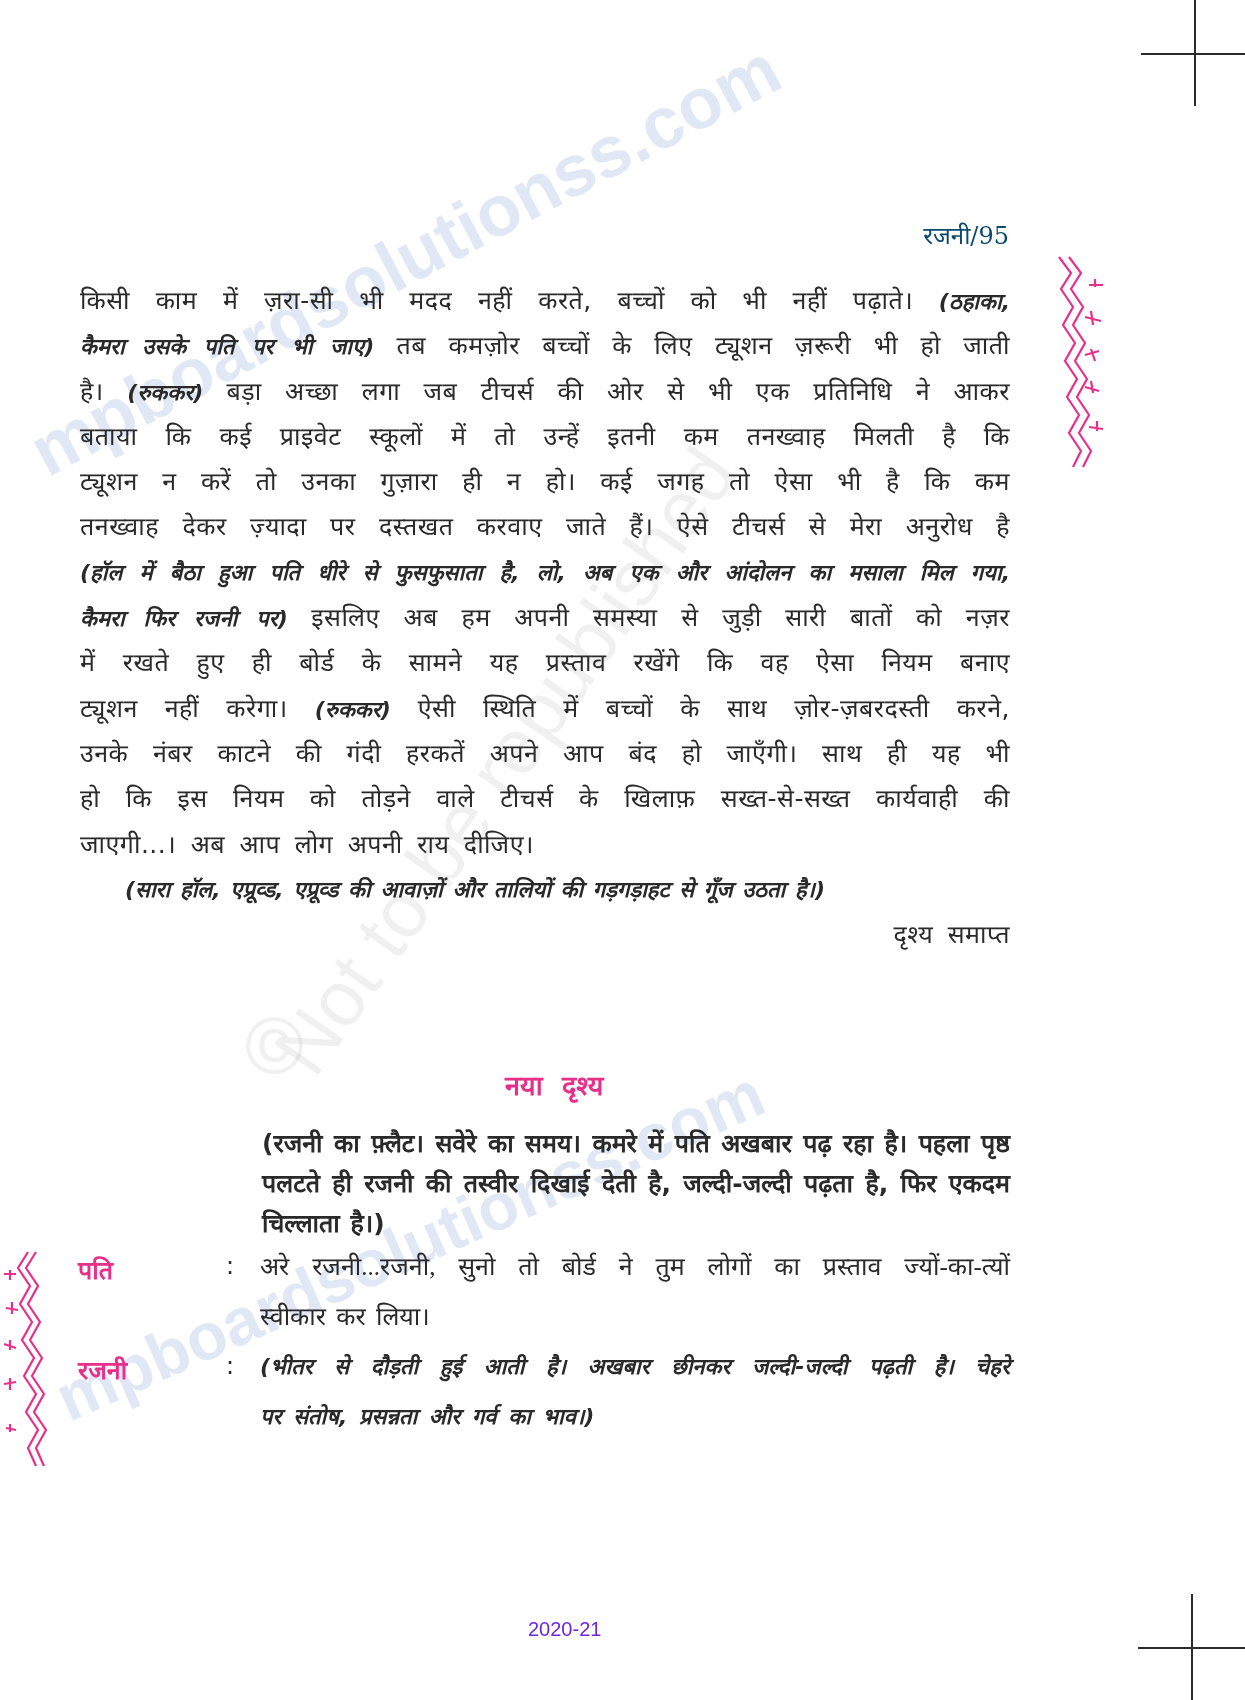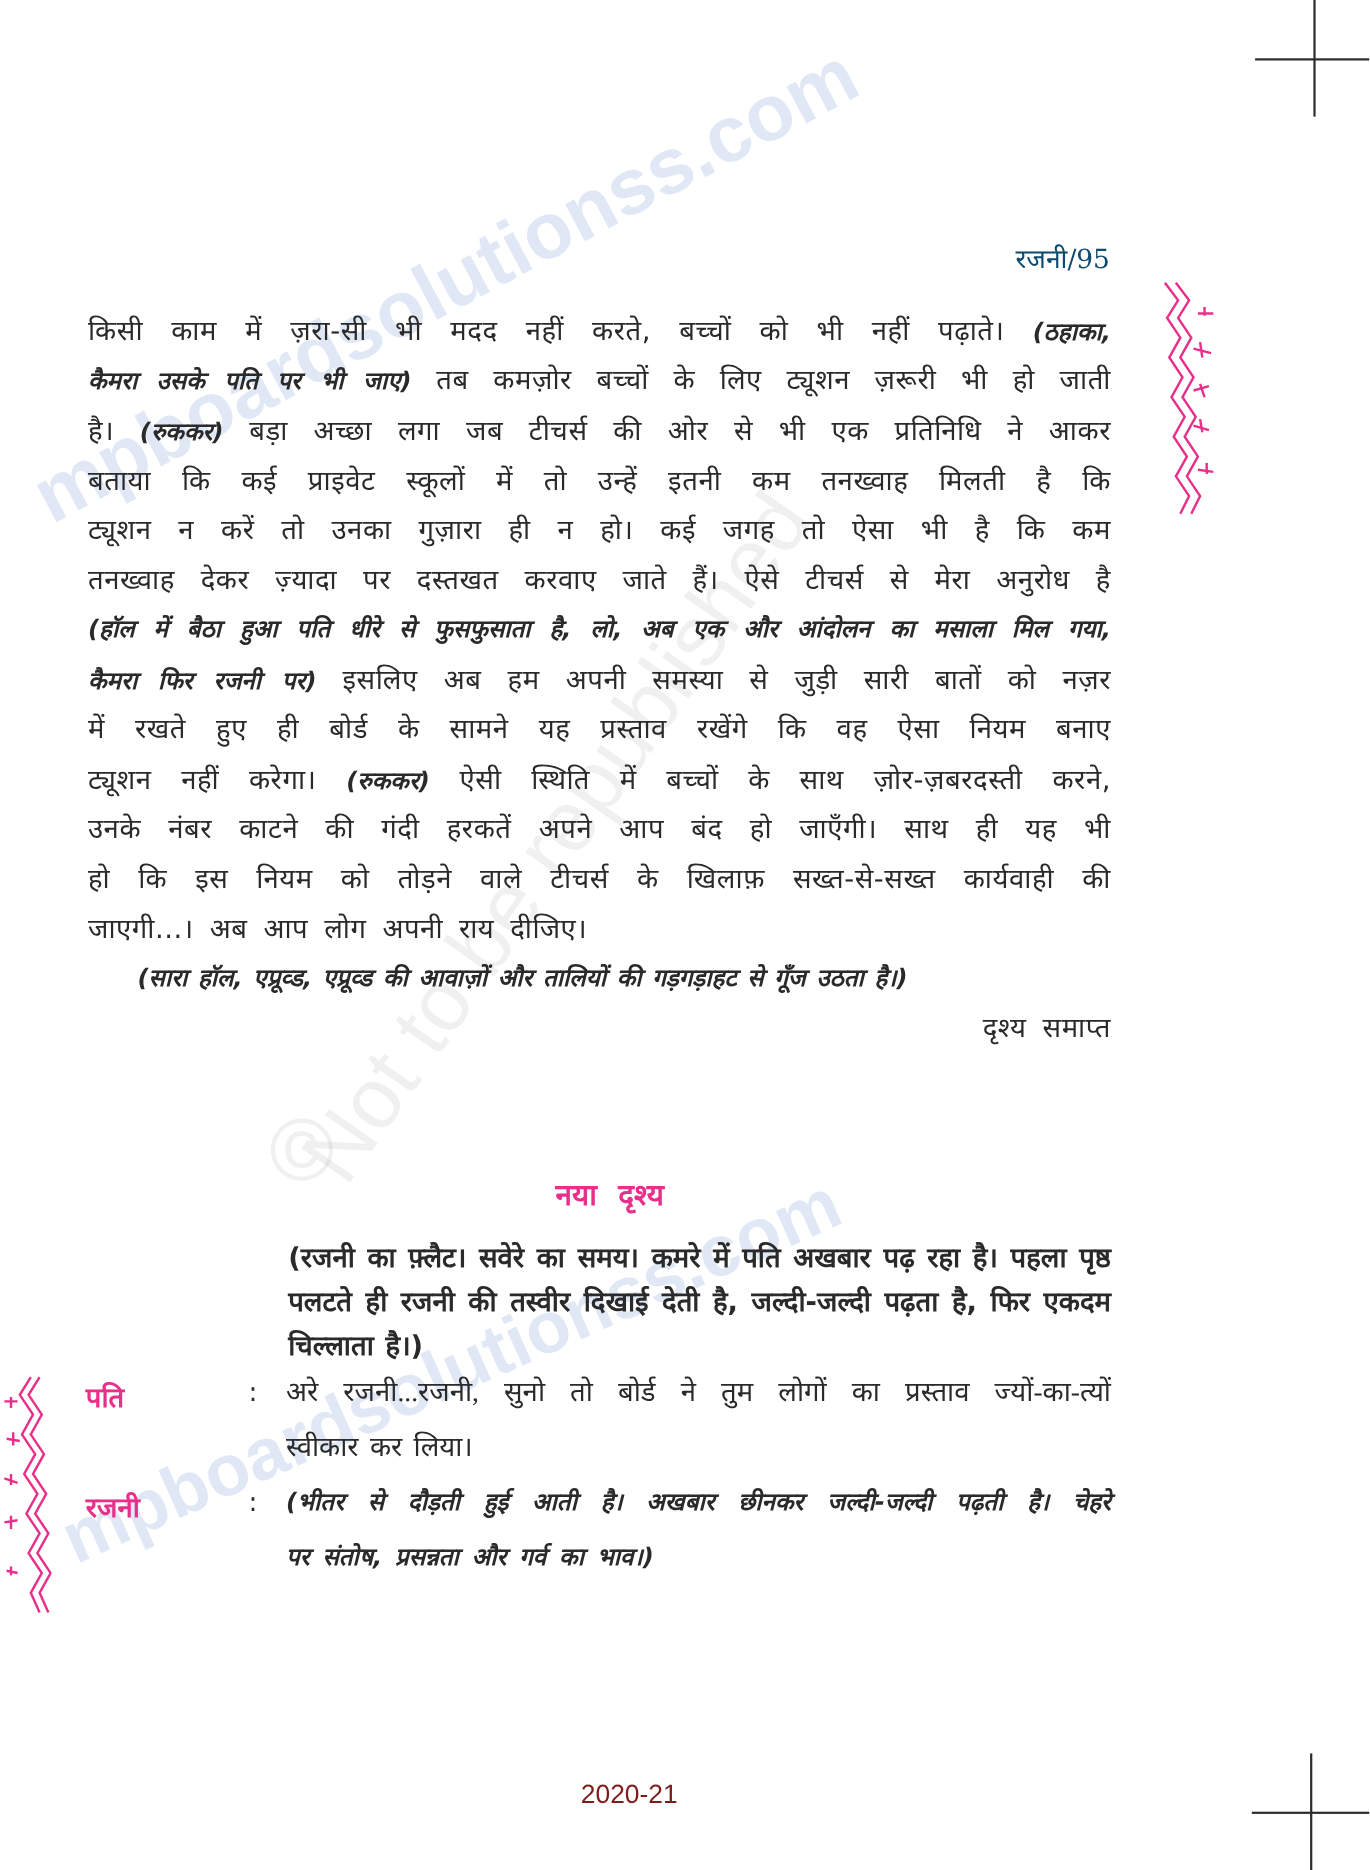--- a/index.html
+++ b/index.html
@@ -39,21 +39,21 @@
     position: absolute; left: 0; color: #e8308a; font-weight: bold; font-size: 25px;
   }
   .colon { position: absolute; left: 148px; font-size: 24px; }
   .speech {
     position: absolute; left: 182px; width: 750px; font-size: 25px; line-height: 50px;
   }
   .speech .line { height: 50px; word-spacing: 4px; }
   .speech .dir { font-size: 22px; font-style: italic; }
   .footer {
     position: absolute; top: 1618px; left: 528px;
-    font-family: "Liberation Sans", sans-serif; font-size: 24px; color: #7f1d1d;
+    font-family: "Liberation Sans", sans-serif; font-size: 20px; color: #6d28d9;
   }
   .watermark {
     position: absolute; font-family: "Liberation Sans", sans-serif; font-weight: bold;
     color: rgba(120, 150, 210, 0.22); white-space: nowrap; pointer-events: none;
     transform-origin: left bottom;
   }
   .wm2 { color: rgba(170, 170, 170, 0.18); }
   .border-deco { position: absolute; }
 </style>
 </head>

